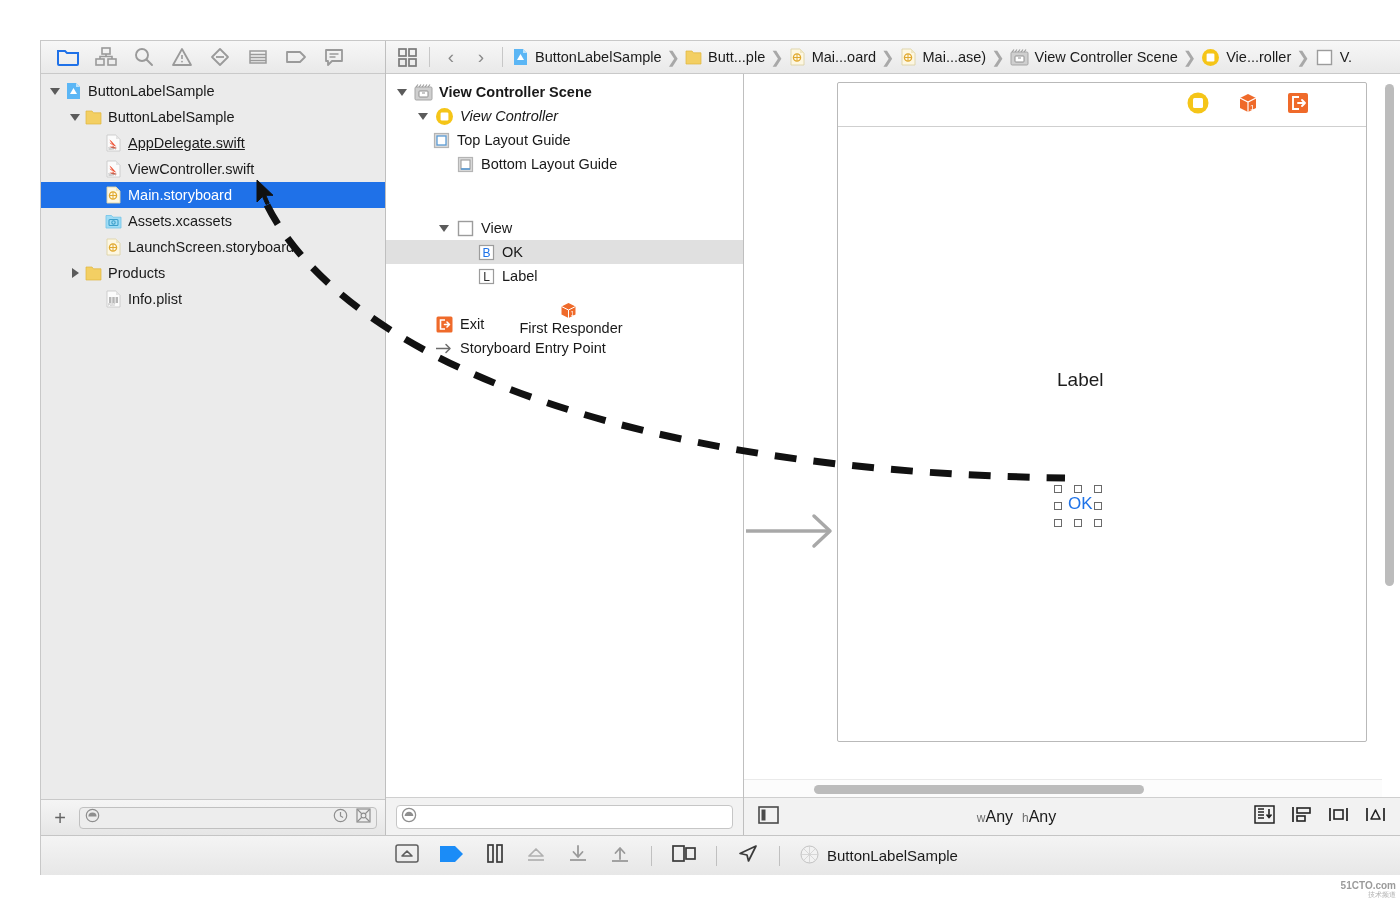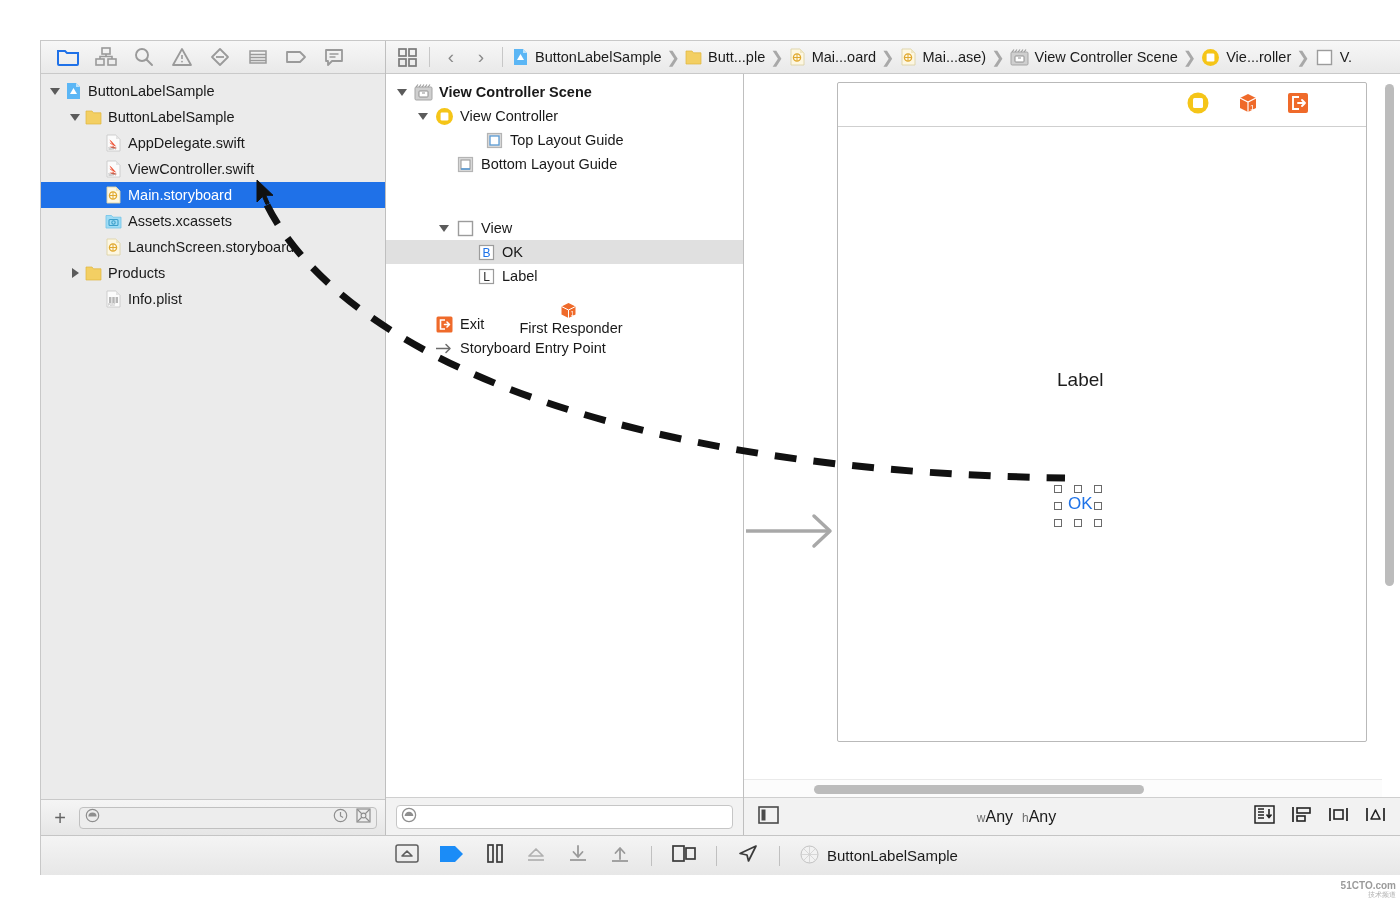--- a/index.html
+++ b/index.html
@@ -280,21 +280,21 @@
           </div>
           <div class="trow" style="padding-left: 28px;">
             <span class="tri down"></span>
             <span class="ficon">
               <svg width="17" height="18" viewBox="0 0 17 18">
                 <path d="M1 3h6l1.5 1.8H16V16H1z" fill="#f3cf63" stroke="#e0b43d" stroke-width=".7"></path>
               </svg>
             </span>
             <span>ButtonLabelSample</span>
           </div>
-          <div class="trow" style="padding-left: 48px;">
+          <div class="trow" style="padding-left: 48px; text-decoration: underline;">
             <span class="tri"></span>
             <span class="ficon">
               <svg width="17" height="18" viewBox="0 0 17 18">
                 <path d="M2 1h9l4 4v12H2z" fill="#fbfbfb" stroke="#c9c9c9" stroke-width=".9"></path>
                 <path d="M11 1l4 4h-4z" fill="#e3e3e3"></path>
                 <path d="M4.5 5.5c3 2.5 5 5 6.8 7-2.3-.7-4.3-2-5.6-3.3 1.6 2.6 4 4.3 6.3 4.7-1.9 1-5.3.8-7.5-1.3 2 .3 3.3-.1 4.3-.7-1.8-.6-3.4-2-4.3-3.6 1 .7 2 1.2 3 1.4C6 8.5 5 7 4.5 5.5z" fill="#ef4a2b"></path>
                 <text x="3.2" y="16.2" font-size="2.6" fill="#8a8a8a" font-family="Liberation Sans">SWIFT</text>
               </svg>
             </span>
             <span>AppDelegate.swift</span>
@@ -506,31 +506,31 @@
                     <rect x="1" y="4" width="17" height="13" rx="1.2" fill="#cfcfcf" stroke="#a5a5a5" stroke-width="1"></rect>
                     <rect x="5" y="8" width="9" height="6" rx=".8" fill="#fff" stroke="#8f8f8f" stroke-width="1"></rect>
                     <path d="M8 10h3" stroke="#8f8f8f" stroke-width="1"></path>
                     <g stroke="#9a9a9a" stroke-width="1.1">
                       <path d="M2 4l2-2.5M5 4l2-2.5M8 4l2-2.5M11 4l2-2.5M14 4l2-2.5"></path>
                     </g>
                   </svg>
                 </span>
                 <span>View Controller Scene</span>
               </div>
-              <div class="orow" style="padding-left: 31px;">
+              <div class="orow" style="padding-left: 31px; font-style: italic;">
                 <span class="tri down" style="margin-right: 5px;"></span>
                 <span class="oicon">
                   <svg width="19" height="19" viewBox="0 0 19 19">
                     <circle cx="9.5" cy="9.5" r="8.5" fill="#f5c518"></circle>
                     <rect x="5.6" y="5.6" width="7.8" height="7.8" rx="1.2" fill="#fff"></rect>
                   </svg>
                 </span>
                 <span>View Controller</span>
               </div>
-              <div class="orow" style="padding-left: 81px;">
+              <div class="orow" style="padding-left: 28px;">
                 <span class="tri" style="margin-right: 5px;"></span>
                 <span class="oicon">
                   <svg width="19" height="19" viewBox="0 0 19 19">
                     <rect x="2.5" y="2.5" width="14" height="14" fill="#dcdcdc" stroke="#b4b4b4" stroke-width="1.2"></rect>
                     <rect x="5" y="5" width="9" height="9" fill="#fff" stroke="#5b9bd5" stroke-width="1.3"></rect>
                   </svg>
                 </span>
                 <span>Top Layout Guide</span>
               </div>
               <div class="orow" style="padding-left: 52px;">

